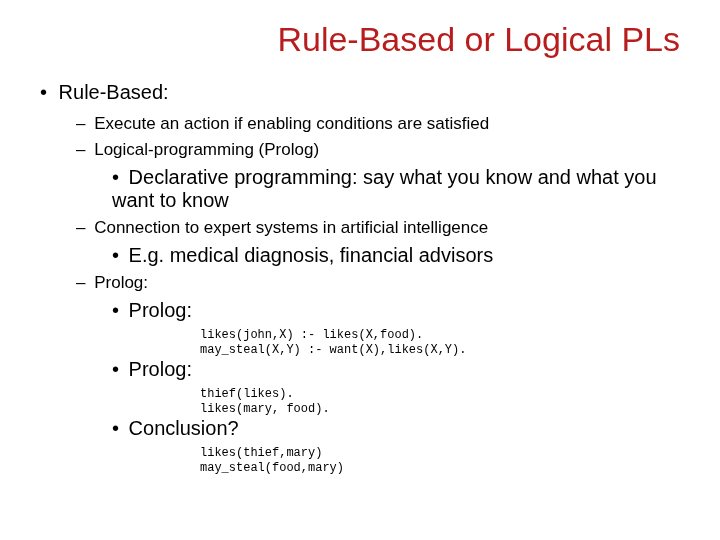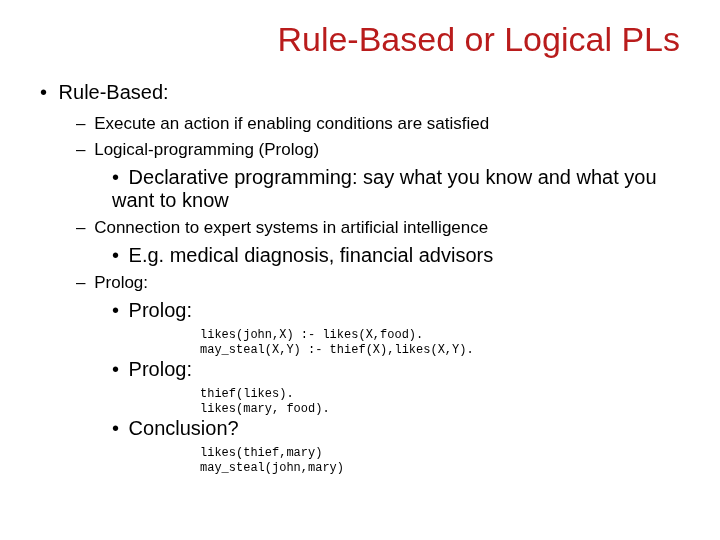--- a/index.html
+++ b/index.html
@@ -61,21 +61,21 @@
 <div class="l3"><span>Declarative programming: say what you know and what you want to know</span></div>
 
 <div class="l2"><span>Connection to expert systems in artificial intelligence</span></div>
 
 <div class="l3"><span>E.g. medical diagnosis, financial advisors</span></div>
 
 <div class="l2"><span>Prolog:</span></div>
 
 <div class="l3"><span>Prolog:</span></div>
 <div class="code">likes(john,X) :- likes(X,food).</div>
-<div class="code">may_steal(X,Y) :- thief(X),likes(X,Y).</div>
+<div class="code">may_steal(X,Y) :- want(X),likes(X,Y).</div>
 
 <div class="l3"><span>Prolog:</span></div>
 <div class="code">thief(likes).</div>
 <div class="code">likes(mary, food).</div>
 
 <div class="l3 bold"><span>Conclusion?</span></div>
 <div class="code">likes(thief,mary)</div>
-<div class="code">may_steal(john,mary)</div>
+<div class="code">may_steal(food,mary)</div>
 
 </body></html>

